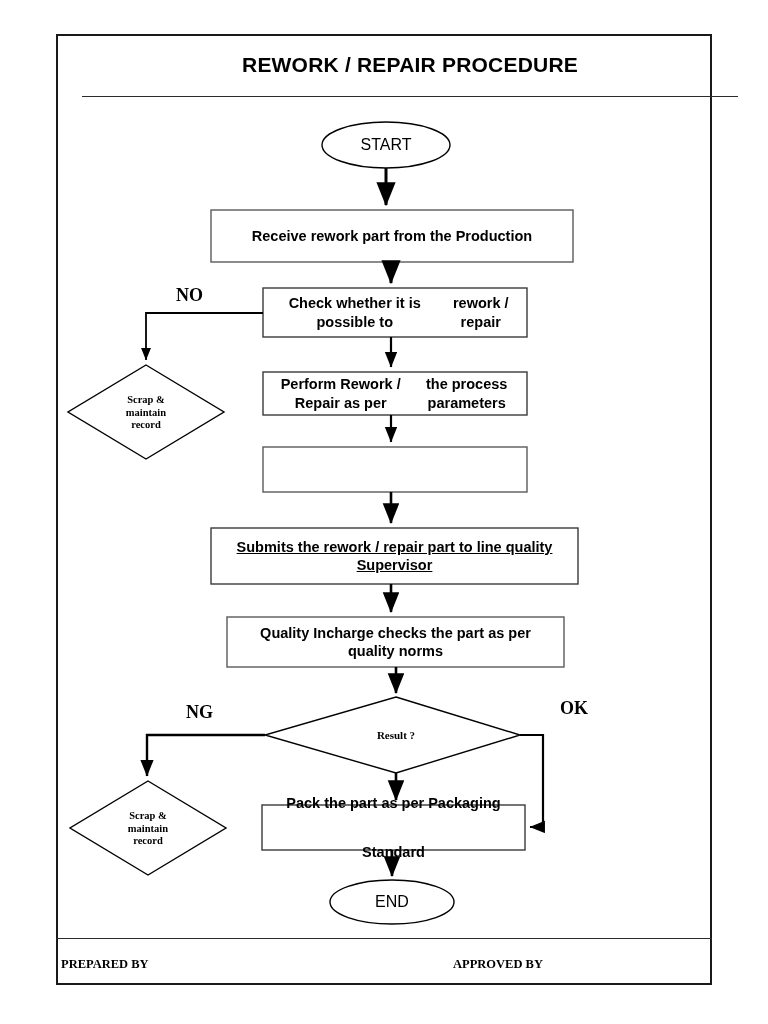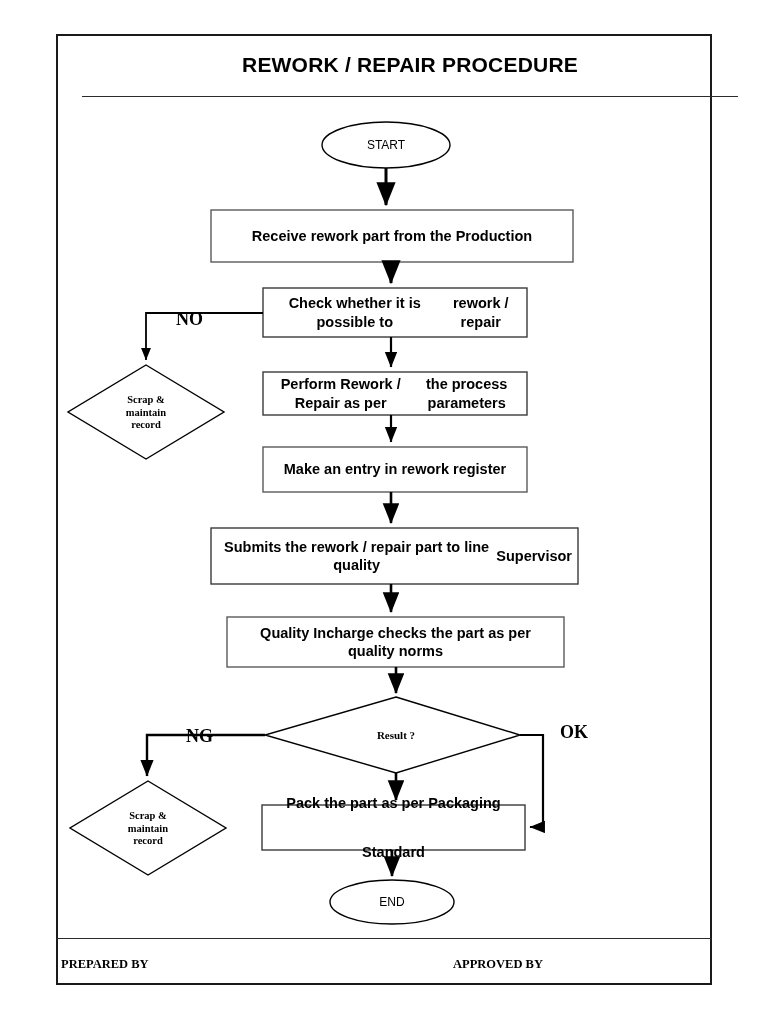--- a/index.html
+++ b/index.html
@@ -108,21 +108,21 @@
   .node-text.process {
     font-family: "Liberation Sans", sans-serif;
     font-weight: bold;
     font-size: 14.5px;
     line-height: 1.25;
     padding: 6px 6px;
   }
   .node-text.terminator {
     font-family: "Liberation Sans", sans-serif;
     font-weight: normal;
-    font-size: 12px;
+    font-size: 16px;
   }
   .node-text.scrap {
     font-family: "Liberation Serif", serif;
     font-weight: bold;
     font-size: 10.5px;
     line-height: 1.2;
   }
   .node-text.decision {
     font-family: "Liberation Serif", serif;
     font-weight: bold;
@@ -130,21 +130,20 @@
   }
 
   
   .branch-label {
     position: absolute;
     font-family: "Liberation Serif", serif;
     font-weight: bold;
     font-size: 18px;
     color: #000000;
     white-space: nowrap;
-    margin-top: 24px;
   }
 </style>
 </head>
 <body>
 
 <div id="page">
 
   <div class="doc-frame"></div>
 
   <div class="title-band">
@@ -224,23 +223,22 @@
       <span>Scrap &amp;</span>
       <span>maintain</span>
       <span>record</span>
     </div>
 
     <div class="node-text process" style="left:263px; top:372px; width:264px; height:43px; flex-direction:row;">
       <span>Perform Rework / Repair as per</span>
       <span>the process parameters</span>
     </div>
 
-    <div class="node-text process" style="left:263px; top:447px; width:264px; height:45px;">Make an entry in rework register</div>
-
-    <div class="node-text process" style="left:211px; top:528px; width:367px; height:56px; flex-direction:row;">
+
+    <div class="node-text process" style="left:211px; top:528px; width:367px; height:56px; flex-direction:column;text-decoration:underline;">
       <span>Submits the rework / repair part to line quality</span>
       <span>Supervisor</span>
     </div>
 
     <div class="node-text process" style="left:227px; top:617px; width:337px; height:50px; flex-direction:column;">
       <span>Quality Incharge checks the part as per</span>
       <span>quality norms</span>
     </div>
 
     <div class="node-text decision" style="left:336px; top:722px; width:120px; height:26px;">Result ?</div>

